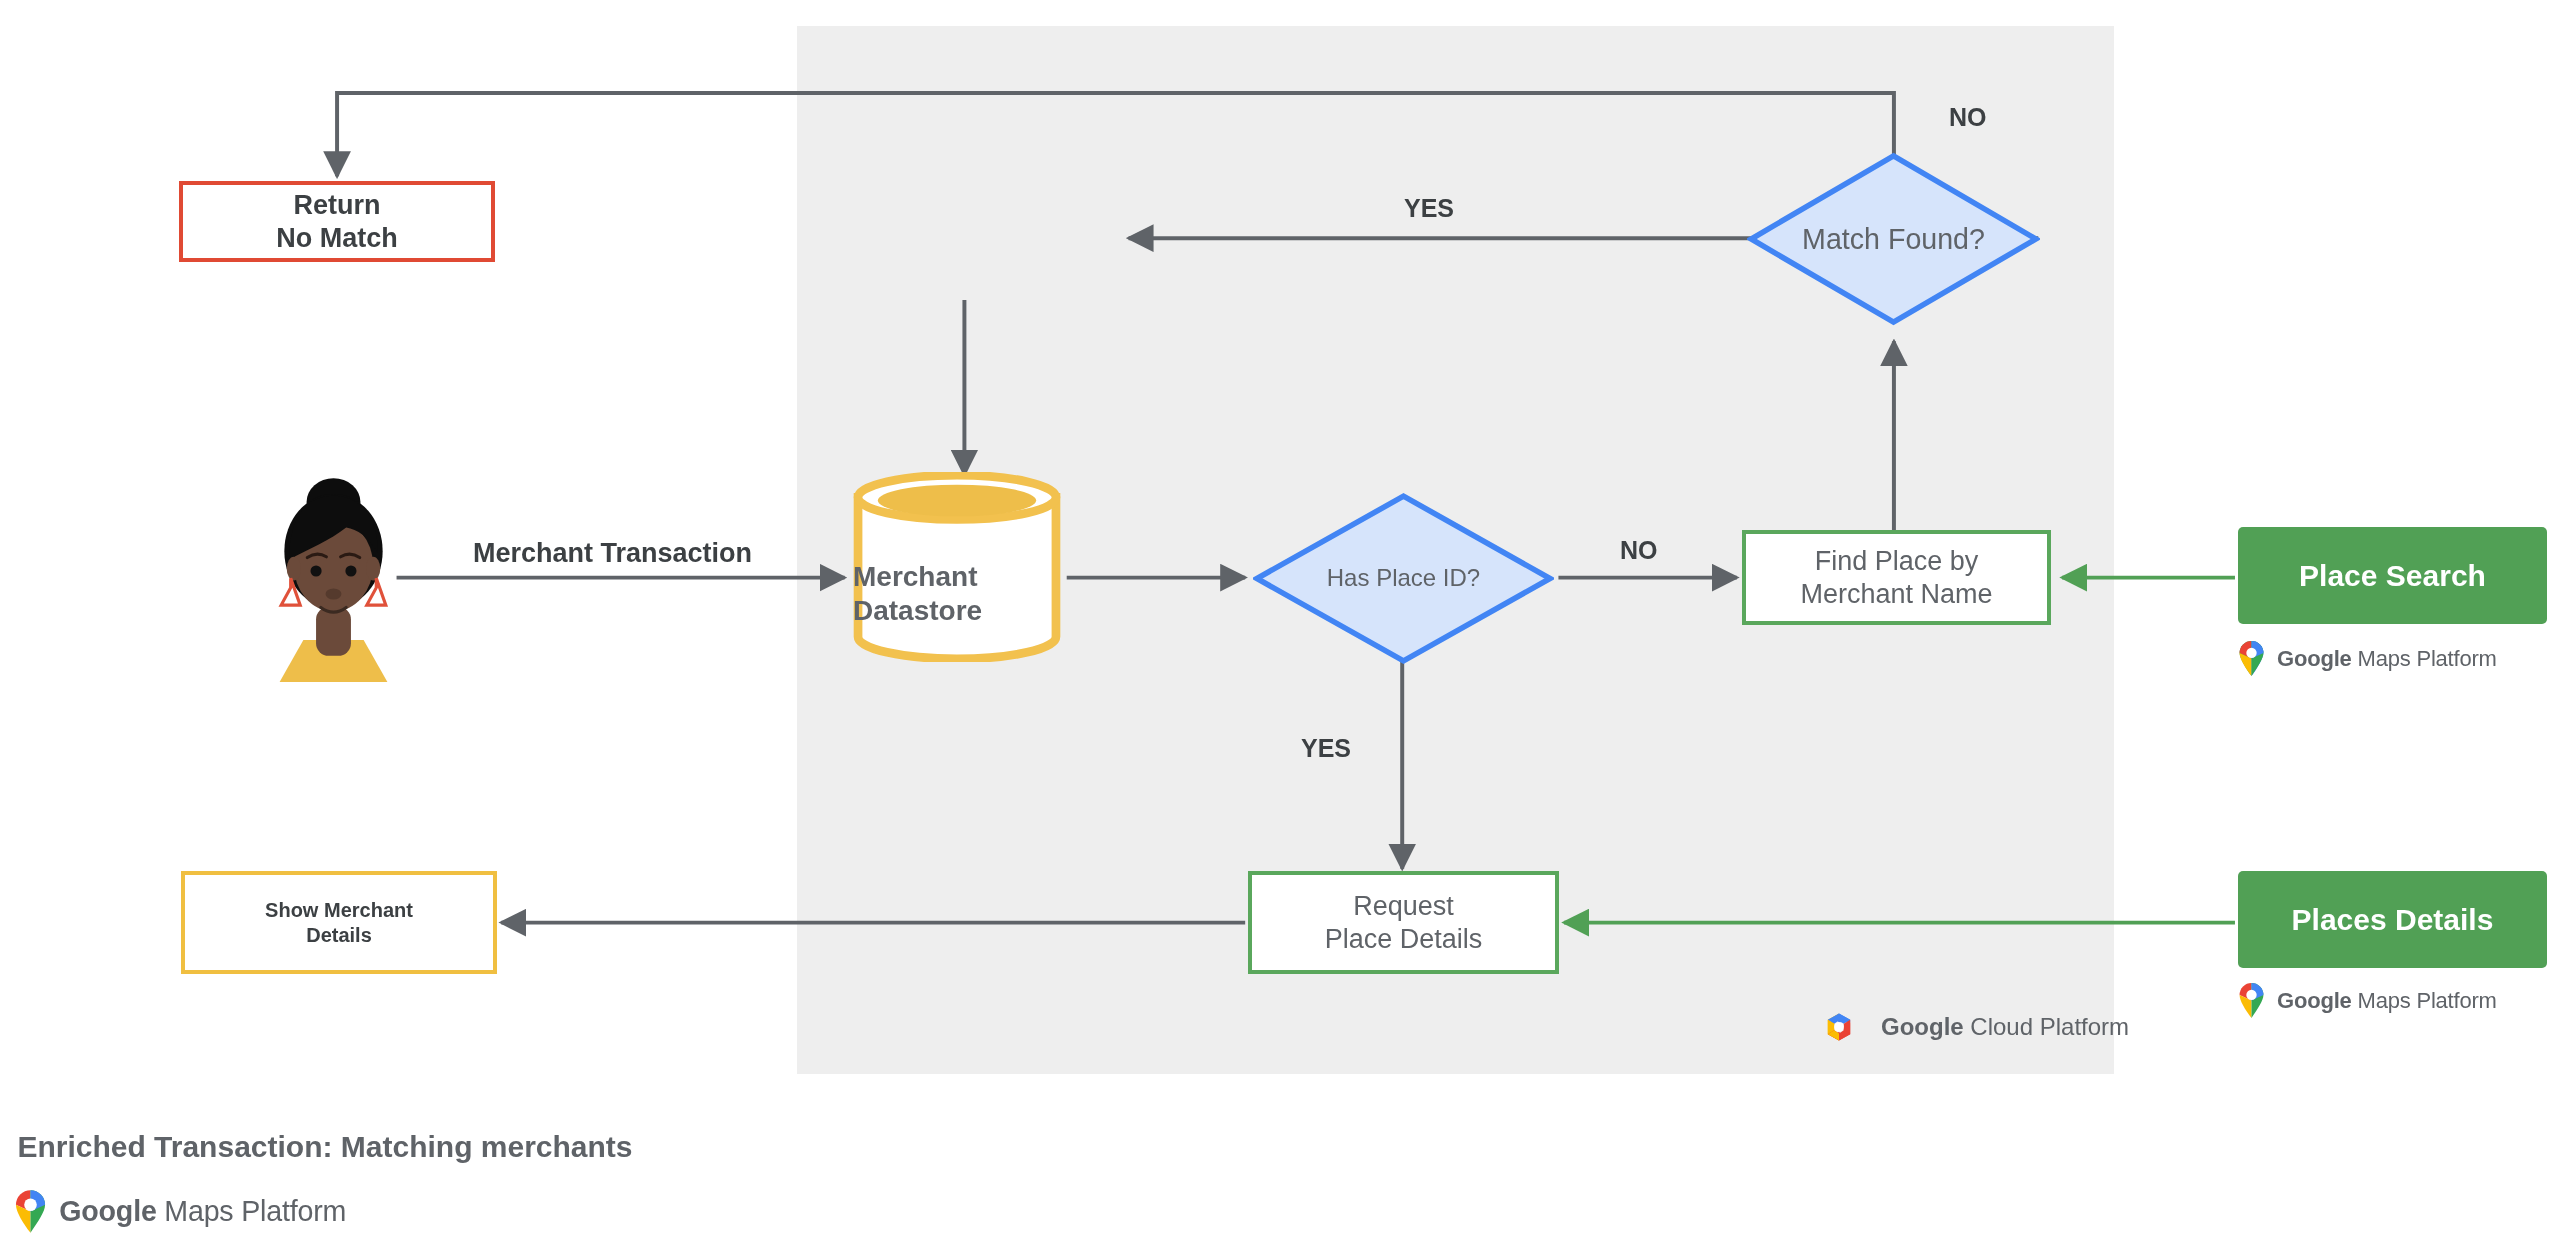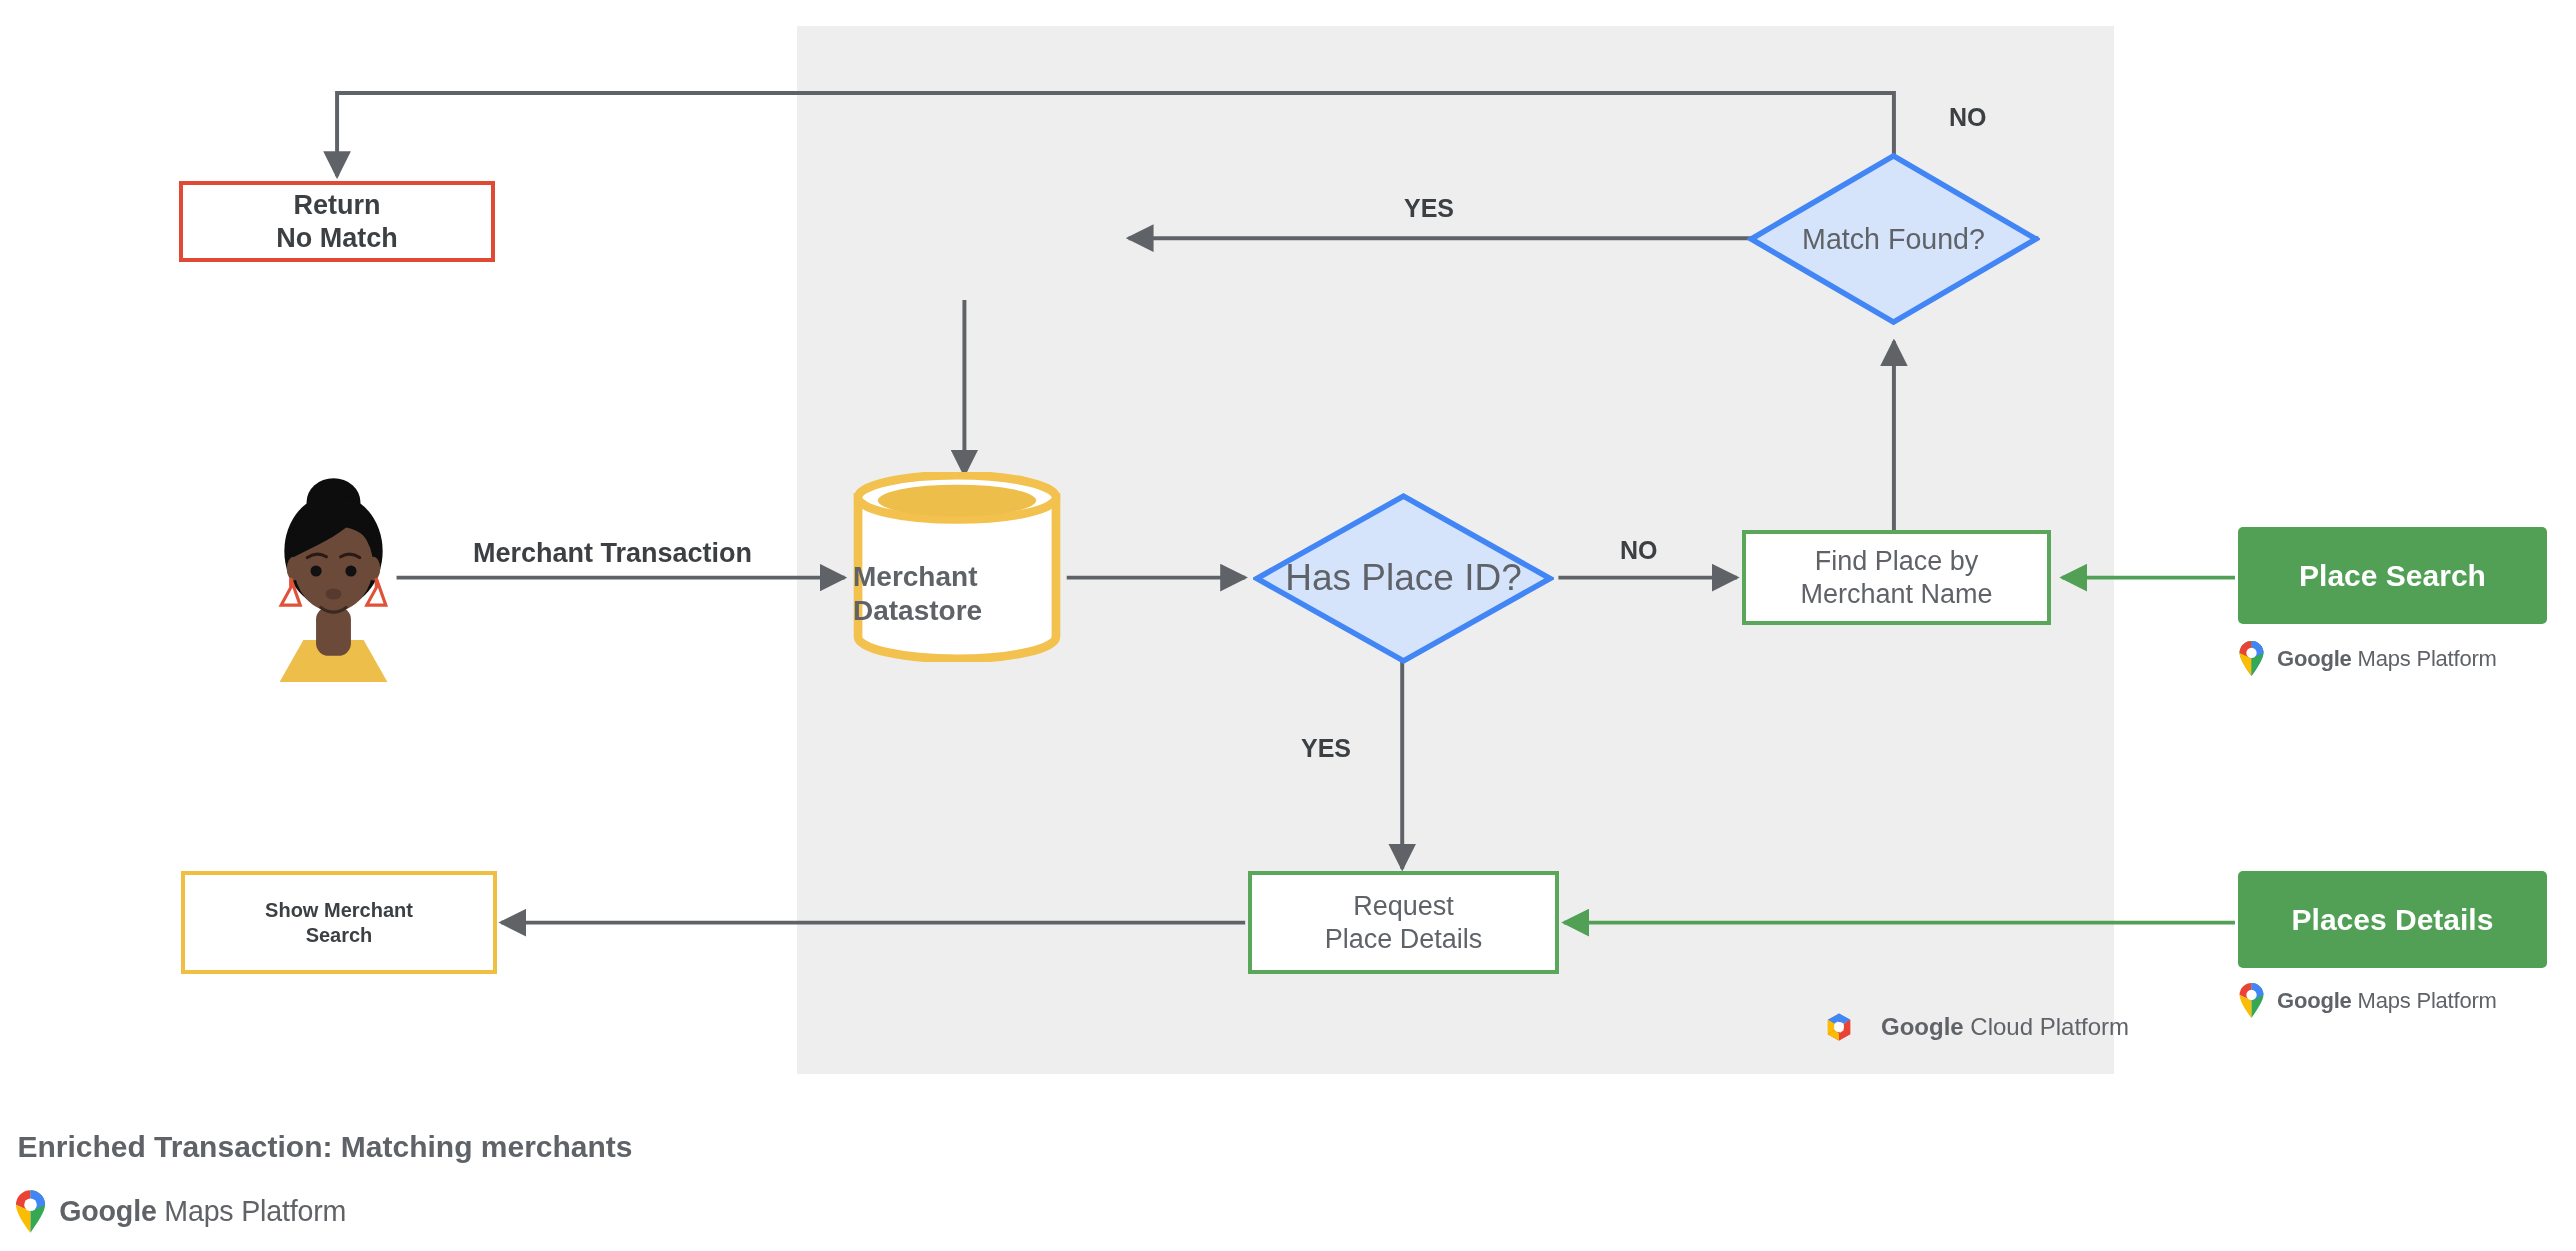--- a/index.html
+++ b/index.html
@@ -156,21 +156,21 @@
       <ellipse cx="131" cy="36" rx="100" ry="20" fill="#eebe4a"></ellipse>
     </svg>
     <div class="clabel" style="padding-top:27px;">
       <span>
         <span class="lbl">Merchant</span>
         <span class="lbl">Datastore</span>
       </span>
     </div>
   </div>
 
-  <div class="diamond" style="left:1253px;top:492px;width:301px;height:173px;font-size:37px;">
+  <div class="diamond" style="left:1253px;top:492px;width:301px;height:173px;font-size:24px;">
     <svg width="301" height="173" viewBox="0 0 380 218" xmlns="http://www.w3.org/2000/svg">
       <polygon points="190,5 375,109 190,213 5,109" fill="#d6e4fb" stroke="#4285f4" stroke-width="7"></polygon>
     </svg>
     <div class="dlabel">
       <span>
         <span class="lbl">Has</span>
         <span class="lbl">Place ID?</span>
       </span>
     </div>
   </div>
@@ -185,21 +185,21 @@
   <div class="node box green" style="left:1248px;top:871px;width:311px;height:103px;font-size:27px;">
     <span class="txt-grey">
       <span class="lbl">Request</span>
       <span class="lbl">Place Details</span>
     </span>
   </div>
 
   <div class="node box amber" style="left:181px;top:871px;width:316px;height:103px;font-size:20px;">
     <span class="txt-dark">
       <span class="lbl">Show Merchant</span>
-      <span class="lbl">Search</span>
+      <span class="lbl">Details</span>
     </span>
   </div>
 
   <div class="chip" style="left:2238px;top:527px;width:309px;height:97px;font-size:30px;">
     <span>Place Search</span>
   </div>
 
   <div class="chip" style="left:2238px;top:871px;width:309px;height:97px;font-size:30px;">
     <span>Places Details</span>
   </div>

